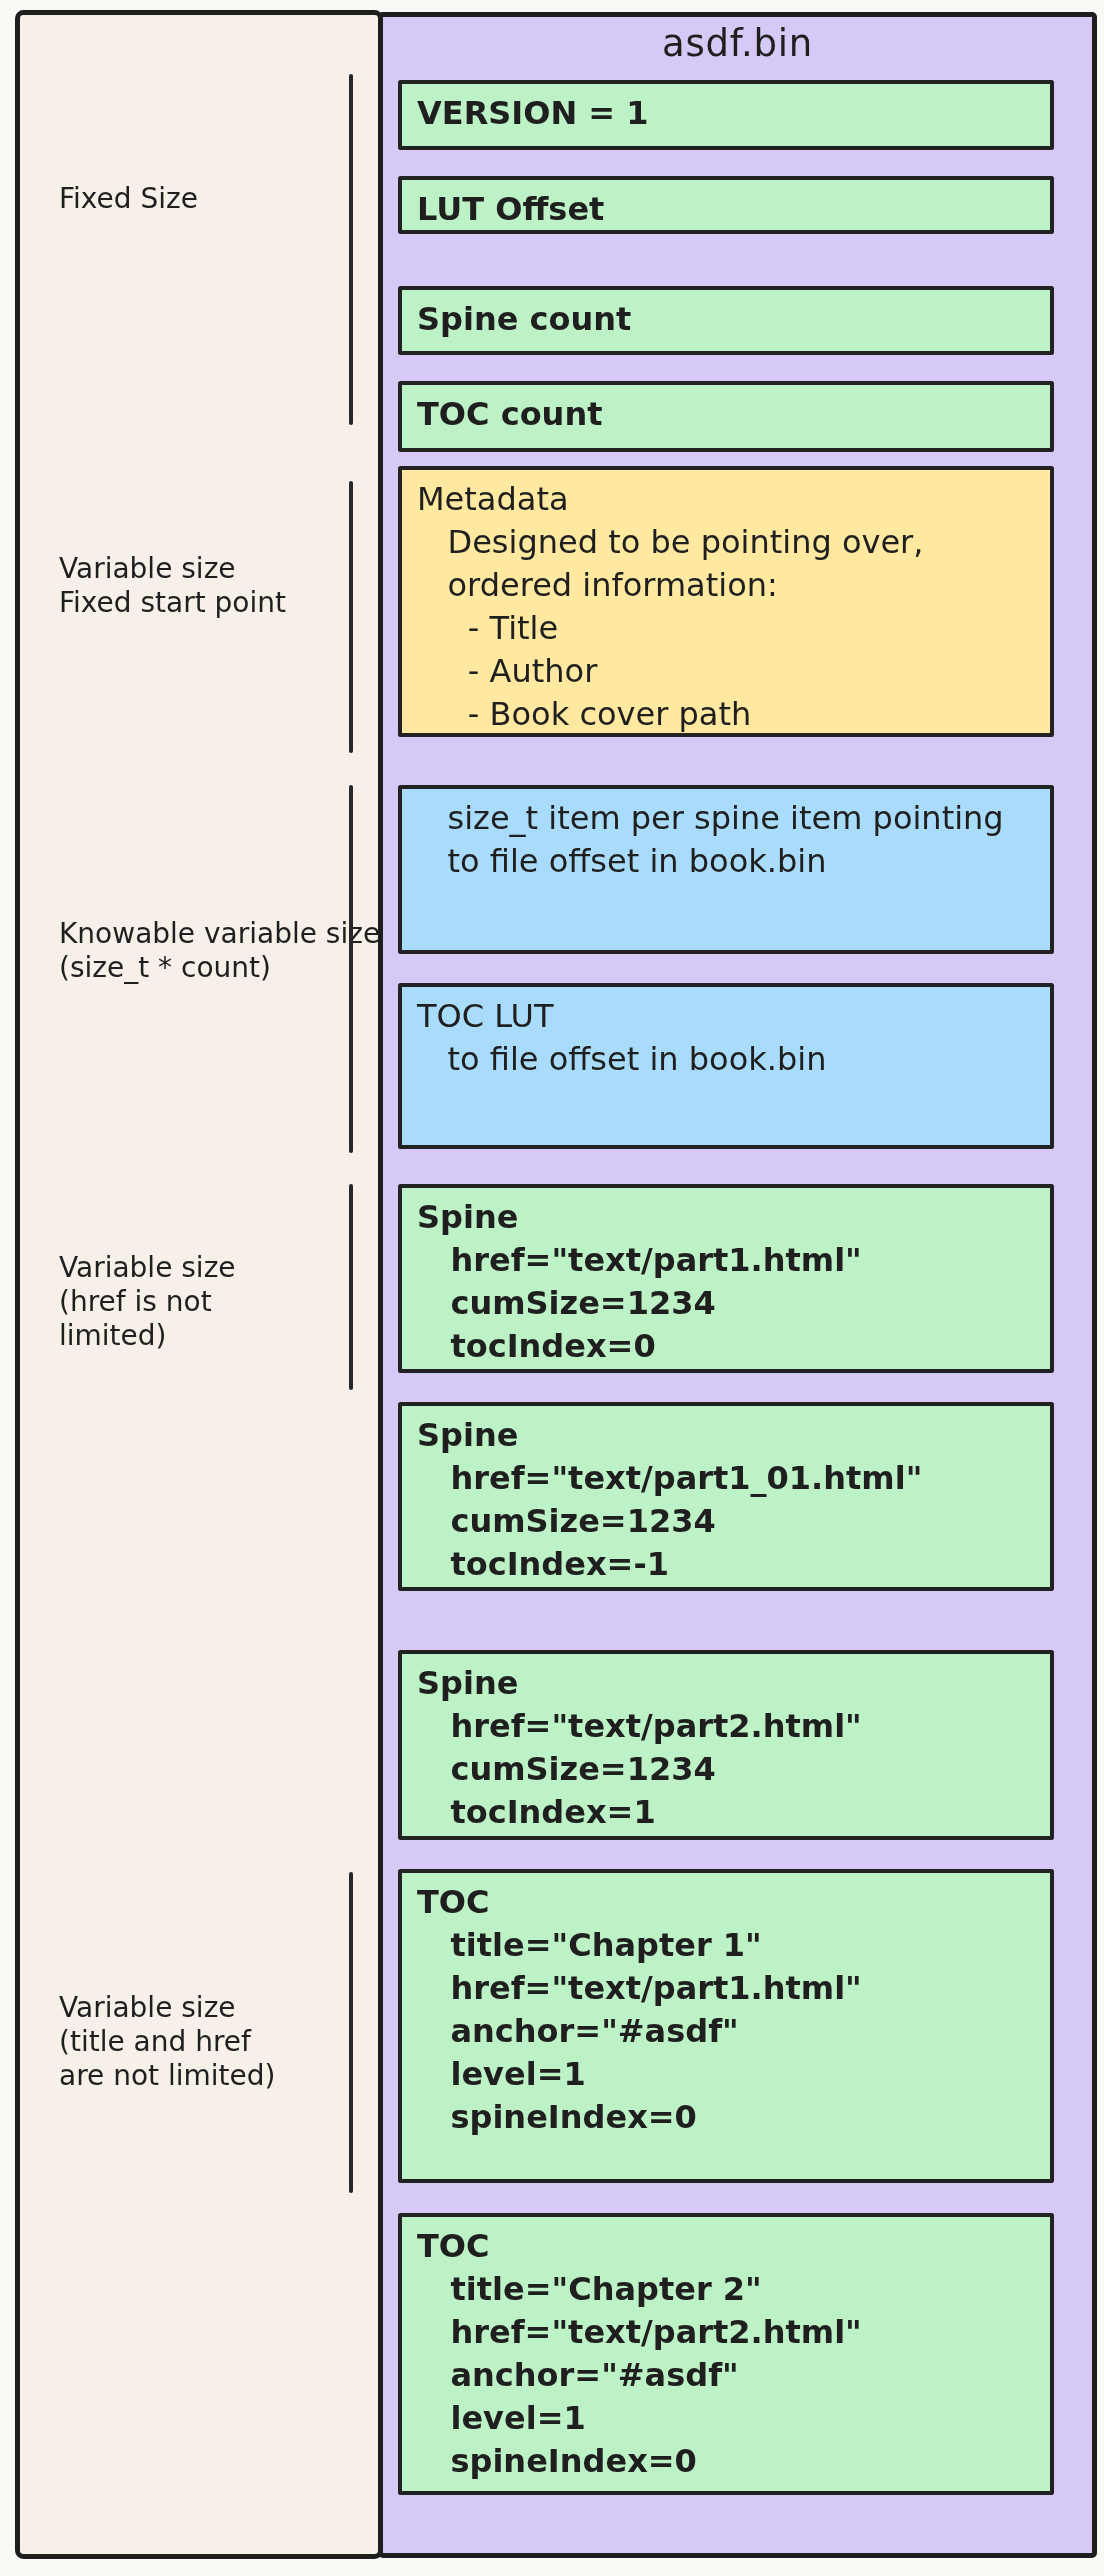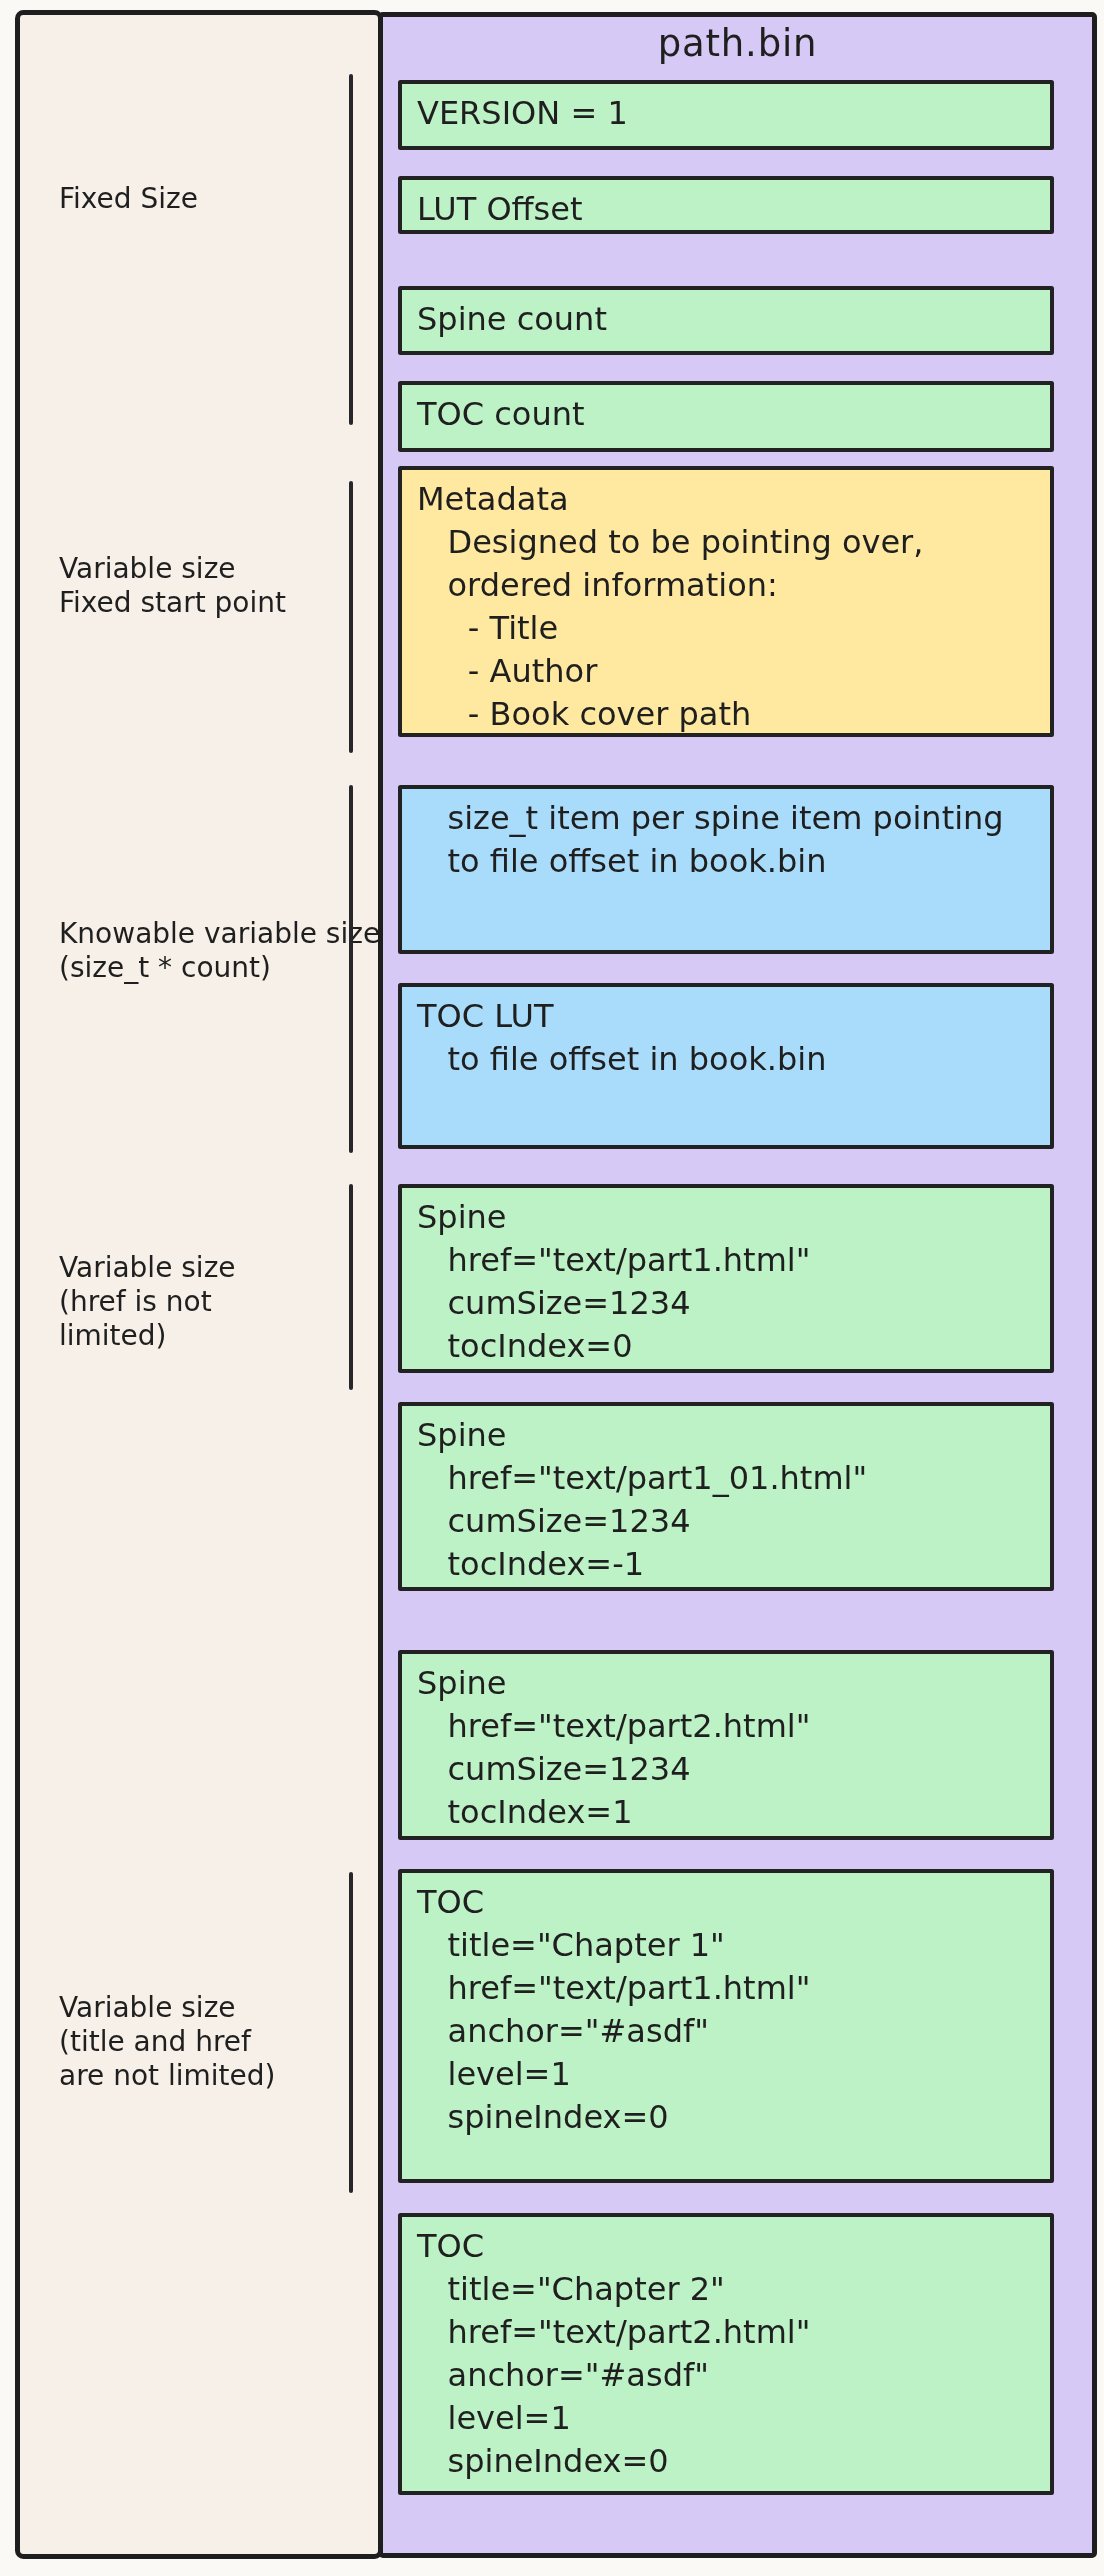--- a/index.html
+++ b/index.html
@@ -27,42 +27,42 @@
     letter-spacing:0.8px;
   }
   .box{
     position:absolute;left:398px;width:656px;
     border:4.2px solid #222;border-radius:2.5px;
     box-sizing:border-box;
     padding:8.4px 11.7px 8.4px 15px;
     font-size:32px;line-height:43px;
     overflow:hidden;
   }
-  .box.green{background:#bdf2c7;}
+  .box.green{background:#bdf2c7;font-weight:bold;}
   .box.yellow{background:#ffe9a0;}
   .box.blue{background:#a9dcfa;}
   .tline{white-space:pre;}
   .side-label{
     position:absolute;left:59px;width:284px;
     font-size:28px;line-height:34px;
   }
   .bracket{
     position:absolute;left:349px;width:4.2px;
     background:#26262b;border-radius:2.5px;
   }
 </style>
 </head>
 <body>
 
 <div class="page">
 
   <div class="left-panel"></div>
   <div class="purple-container"></div>
 
-  <div class="container-title">path.bin</div>
+  <div class="container-title">asdf.bin</div>
 
   <div class="box green" style="top:80px;height:70px">
       <div class="tline">VERSION = 1</div>
     </div>
   <div class="box green" style="top:176px;height:58px">
       <div class="tline">LUT Offset</div>
     </div>
   <div class="box green" style="top:286px;height:69px">
       <div class="tline">Spine count</div>
     </div>

